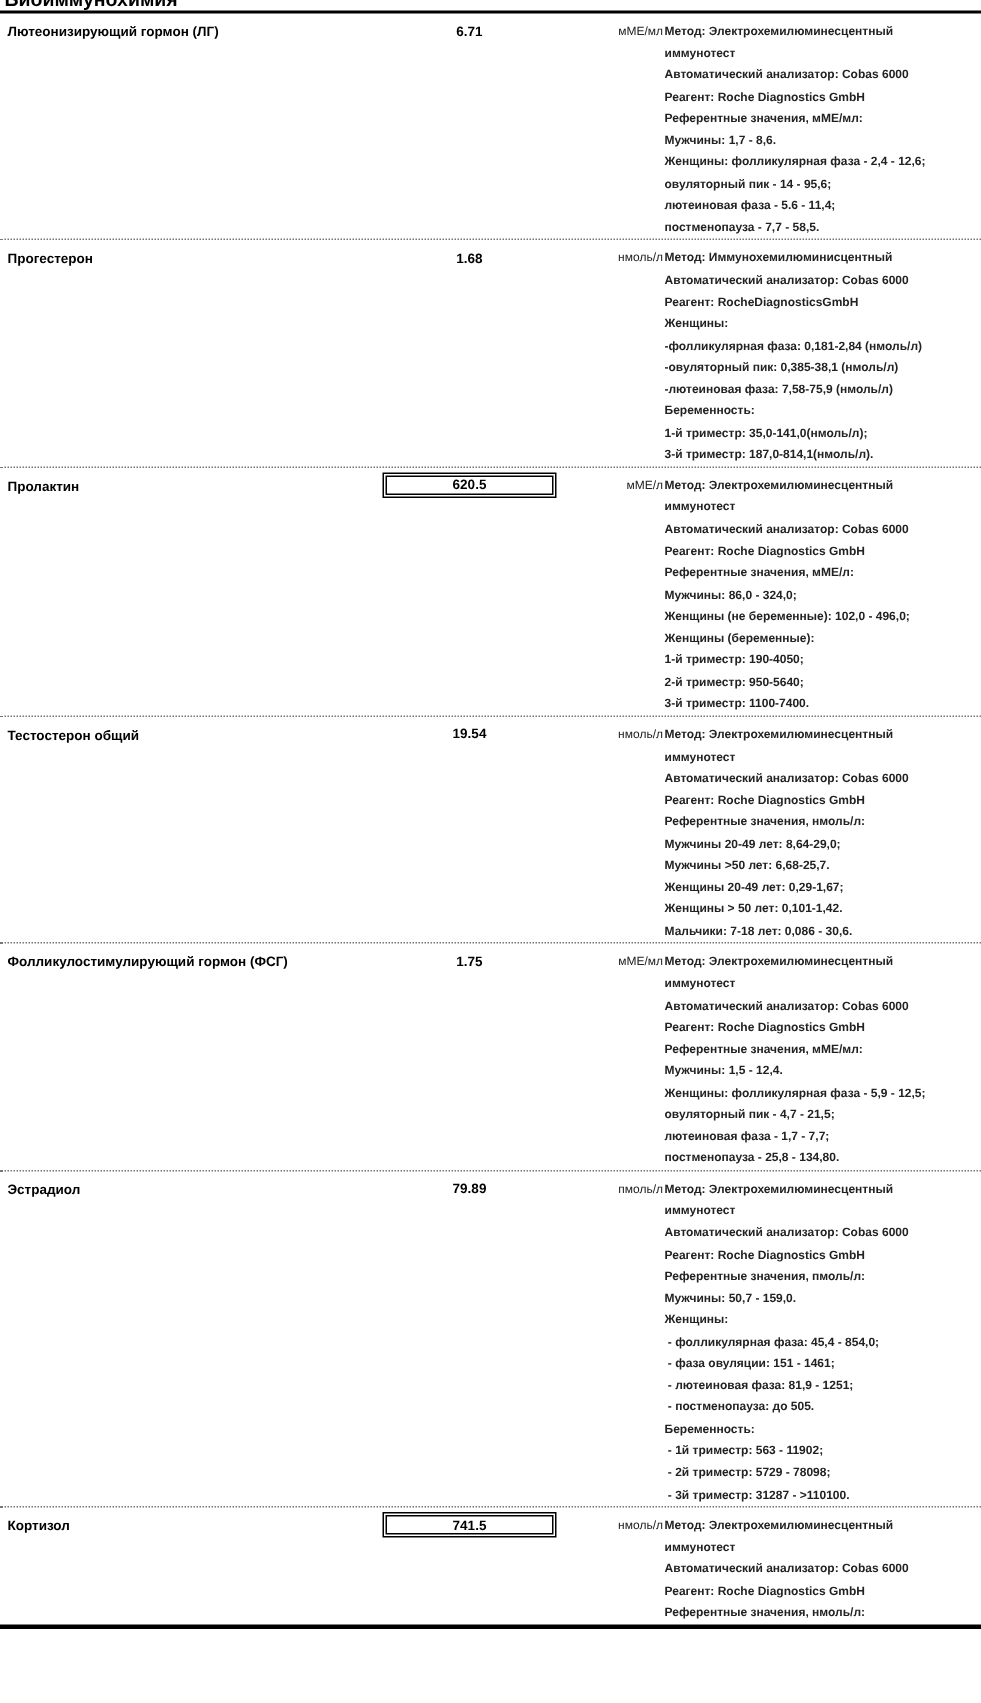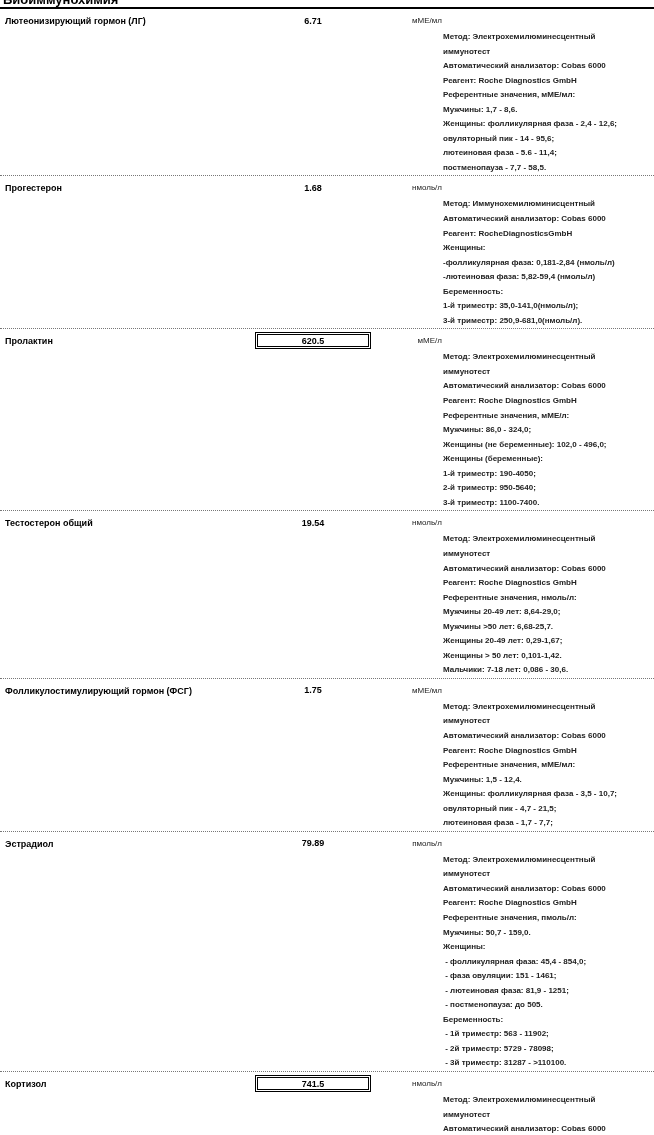--- a/index.html
+++ b/index.html
@@ -13,21 +13,21 @@
   }
   .title-rule {
     position: absolute; left: 0; top: 7px; width: 654px; height: 0;
     border-top: 2px solid #000;
   }
   .table { position: absolute; left: 0; top: 9px; width: 654px; }
   .row {
     position: relative; width: 654px;
     border-bottom: 1px dotted #777;
     box-sizing: border-box;
-    padding-top: 20px;
+    padding-top: 4px;
   }
   .row.last { border-bottom: 3px solid #000; }
   .name {
     position: absolute; left: 5px; top: 5px; width: 230px;
     font-weight: bold; font-size: 9px; line-height: 14.5px;
   }
   .value-wrap {
     position: absolute; left: 255px; top: 3px; width: 116px; height: 17px;
     display: flex; align-items: center; justify-content: center;
     box-sizing: border-box;
@@ -79,24 +79,25 @@
     <div class="value-wrap">
       <span class="value">1.68</span>
     </div>
     <div class="unit">нмоль/л</div>
     <div class="desc">
         <div>Метод: Иммунохемилюминисцентный</div>
         <div>Автоматический анализатор: Cobas 6000</div>
         <div>Реагент: RocheDiagnosticsGmbH</div>
         <div>Женщины:</div>
         <div>-фолликулярная фаза: 0,181-2,84 (нмоль/л)</div>
-        <div>-лютеиновая фаза: 5,82-59,4 (нмоль/л)</div>
+        <div>-овуляторный пик: 0,385-38,1 (нмоль/л)</div>
+        <div>-лютеиновая фаза: 7,58-75,9 (нмоль/л)</div>
         <div>Беременность:</div>
         <div>1-й триместр: 35,0-141,0(нмоль/л);</div>
-        <div>3-й триместр: 250,9-681,0(нмоль/л).</div>
+        <div>3-й триместр: 187,0-814,1(нмоль/л).</div>
       </div>
   </div>
 
   <div class="row">
     <div class="name">Пролактин</div>
     <div class="value-wrap flagged">
       <span class="value">620.5</span>
     </div>
     <div class="unit">мМЕ/л</div>
     <div class="desc">
@@ -140,23 +141,24 @@
       <span class="value">1.75</span>
     </div>
     <div class="unit">мМЕ/мл</div>
     <div class="desc">
         <div>Метод: Электрохемилюминесцентный</div>
         <div>иммунотест</div>
         <div>Автоматический анализатор: Cobas 6000</div>
         <div>Реагент: Roche Diagnostics GmbH</div>
         <div>Референтные значения, мМЕ/мл:</div>
         <div>Мужчины: 1,5 - 12,4.</div>
-        <div>Женщины: фолликулярная фаза - 3,5 - 10,7;</div>
+        <div>Женщины: фолликулярная фаза - 5,9 - 12,5;</div>
         <div>овуляторный пик  - 4,7 - 21,5;</div>
         <div>лютеиновая фаза - 1,7 - 7,7;</div>
+        <div>постменопауза - 25,8 - 134,80.</div>
       </div>
   </div>
 
   <div class="row">
     <div class="name">Эстрадиол</div>
     <div class="value-wrap">
       <span class="value">79.89</span>
     </div>
     <div class="unit">пмоль/л</div>
     <div class="desc">

